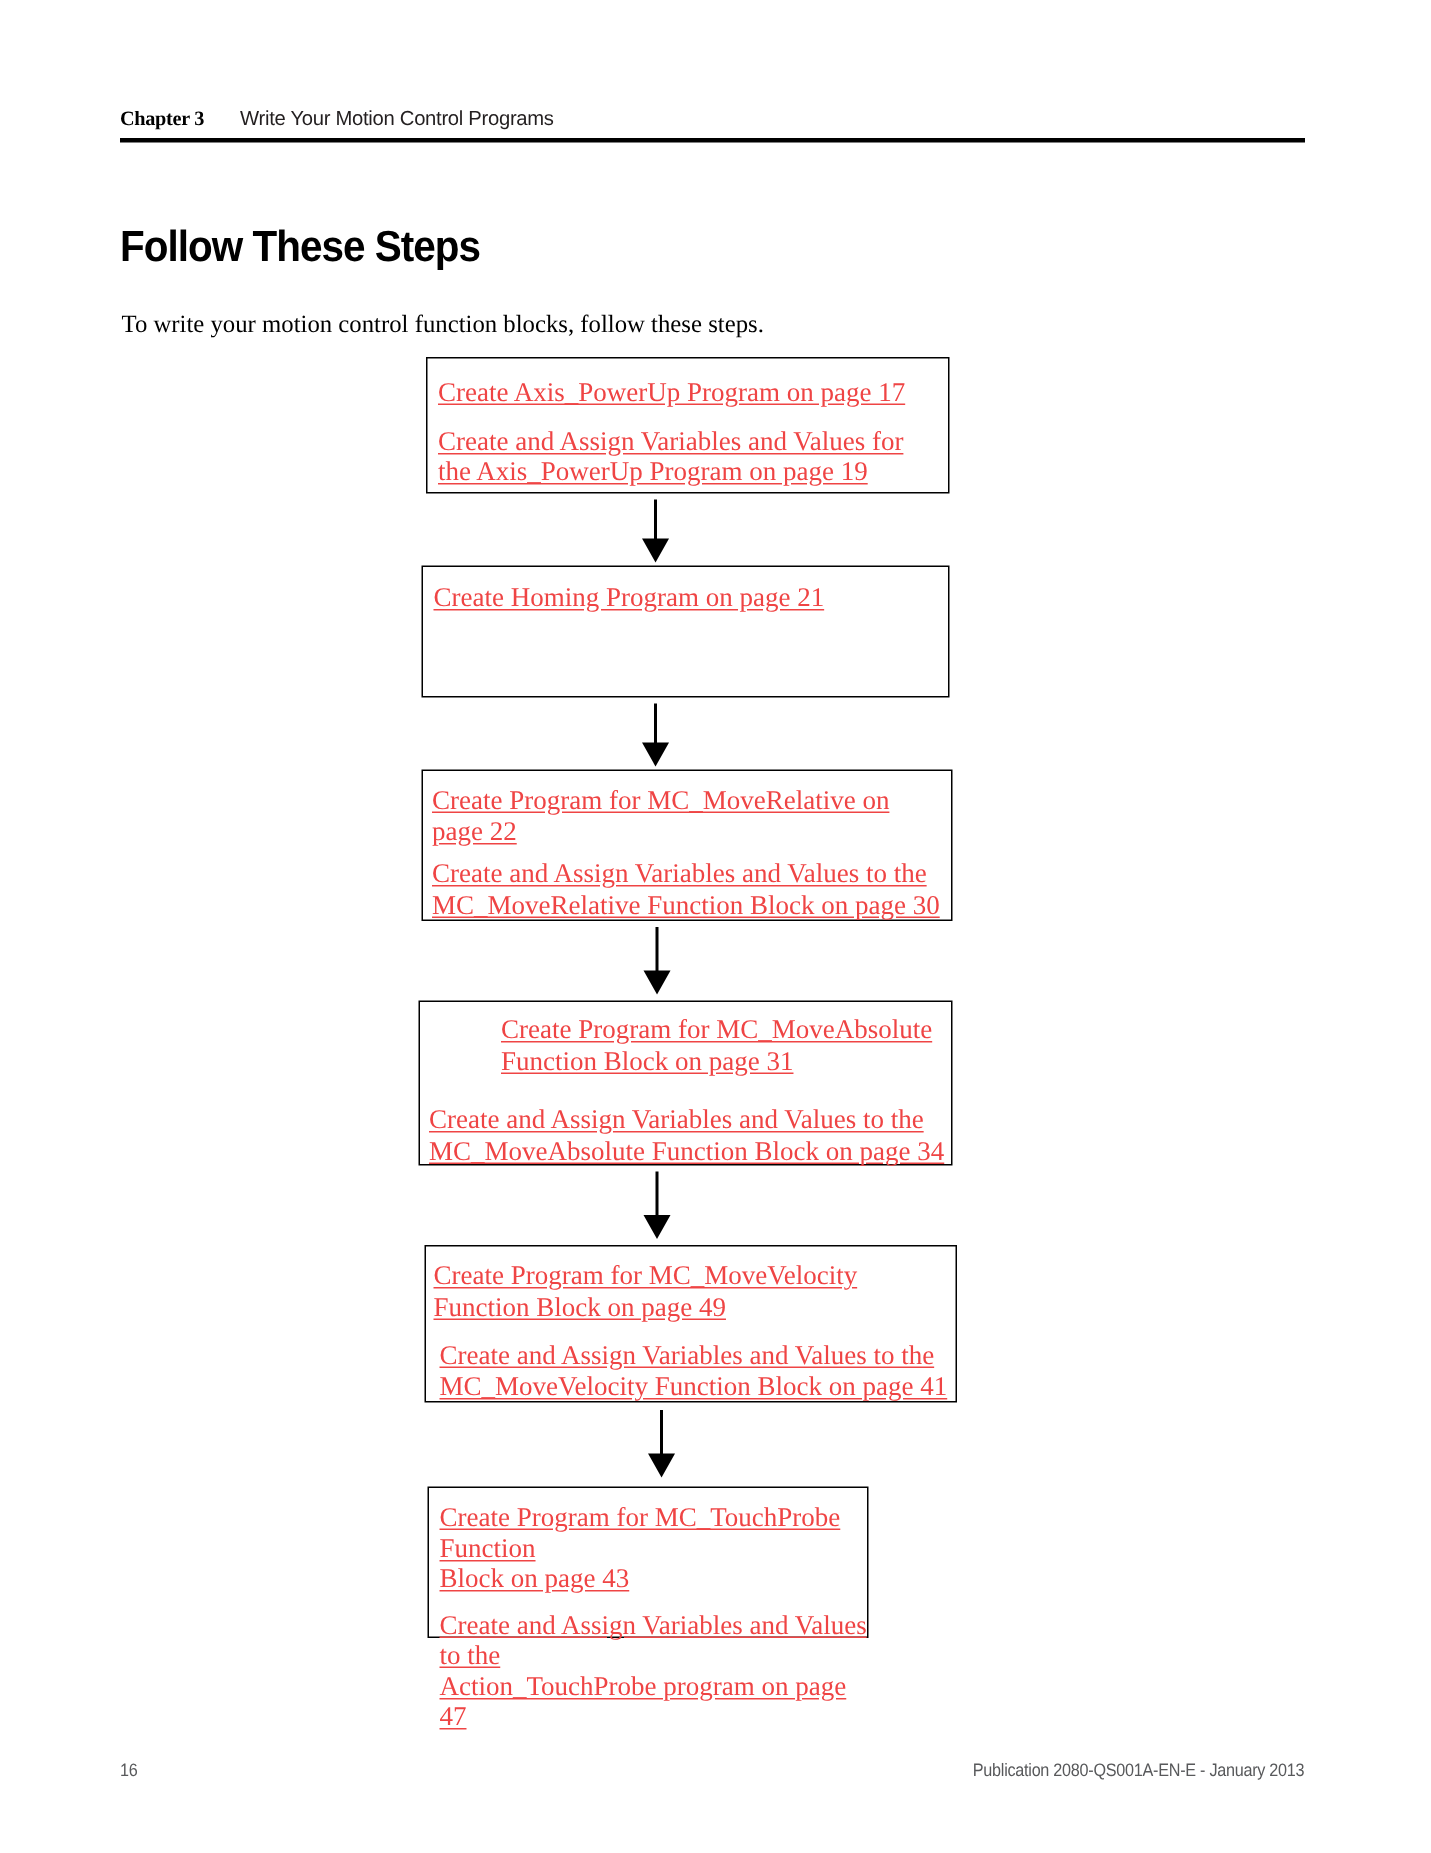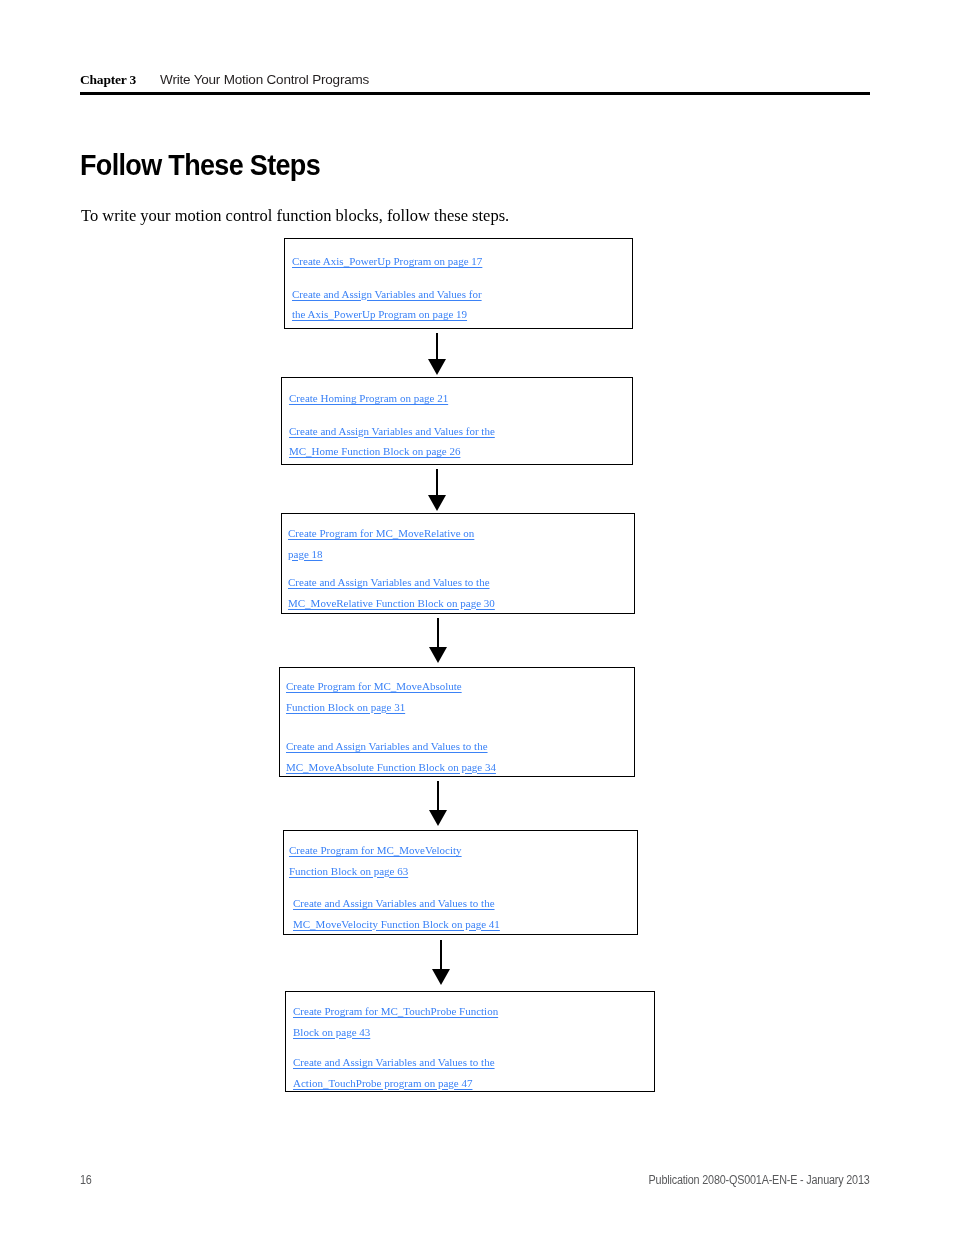--- a/index.html
+++ b/index.html
@@ -92,23 +92,23 @@
     position: absolute;
     box-sizing: border-box;
     border: 1.6px solid #000000;
     background: #ffffff;
     padding: 0;
   }
   .flow-para {
     margin: 0;
     padding: 0;
     font-family: "Liberation Serif", serif;
-    font-size: 11px;
+    font-size: 18px;
     line-height: 20.5px;
-    color: #3b82f6;
+    color: #ef4444;
     text-decoration: underline;
     text-underline-offset: 1.5px;
     white-space: pre-line;
   }
 
   
   .flow-arrow {
     position: absolute;
     width: 22px;
   }
@@ -174,66 +174,64 @@
 the Axis_PowerUp Program on page 19</p>
   </div>
 
   <div class="flow-arrow" style="left:426px; top:333px; height:42px;">
     <div class="shaft" style="height:27px;"></div>
     <div class="head" style="top:26px;"></div>
   </div>
 
   <div class="flow-box" style="left:281px; top:377px; width:352px; height:88px; padding:10px 16px 0 7px;">
     <p class="flow-para" style="margin-bottom:12px;">Create Homing Program on page 21</p>
-    <p class="flow-para">Create and Assign Variables and Values for the 
-MC_Home Function Block on page 26</p>
   </div>
 
   <div class="flow-arrow" style="left:426px; top:469px; height:42px;">
     <div class="shaft" style="height:27px;"></div>
     <div class="head" style="top:26px;"></div>
   </div>
 
   <div class="flow-box" style="left:281px; top:513px; width:354px; height:101px; padding:9px 0 0 6px;">
     <p class="flow-para" style="margin-bottom:8px;">Create Program for MC_MoveRelative on 
-page 18</p>
+page 22</p>
     <p class="flow-para">Create and Assign Variables and Values to the 
 MC_MoveRelative Function Block on page 30</p>
   </div>
 
   <div class="flow-arrow" style="left:427px; top:618px; height:46px;">
     <div class="shaft" style="height:30px;"></div>
     <div class="head" style="top:29px;"></div>
   </div>
 
   <div class="flow-box" style="left:279px; top:667px; width:356px; height:110px; padding:8px 0 0 6px;">
-    <p class="flow-para" style="margin-bottom:19px;">Create Program for MC_MoveAbsolute 
+    <p class="flow-para" style="margin-bottom:19px;margin-left:48px;">Create Program for MC_MoveAbsolute 
 Function Block on page 31</p>
     <p class="flow-para">Create and Assign Variables and Values to the 
 MC_MoveAbsolute Function Block on page 34</p>
   </div>
 
   <div class="flow-arrow" style="left:427px; top:781px; height:46px;">
     <div class="shaft" style="height:30px;"></div>
     <div class="head" style="top:29px;"></div>
   </div>
 
   <div class="flow-box" style="left:283px; top:830px; width:355px; height:105px; padding:9px 0 0 5px;">
     <p class="flow-para" style="margin-bottom:12px;">Create Program for MC_MoveVelocity 
-Function Block on page 63</p>
+Function Block on page 49</p>
     <p class="flow-para" style="padding-left:4px;">Create and Assign Variables and Values to the 
 MC_MoveVelocity Function Block on page 41</p>
   </div>
 
   <div class="flow-arrow" style="left:430px; top:940px; height:46px;">
     <div class="shaft" style="height:30px;"></div>
     <div class="head" style="top:29px;"></div>
   </div>
 
-  <div class="flow-box" style="left:285px; top:991px; width:370px; height:101px; padding:9px 0 0 7px;">
+  <div class="flow-box" style="left:285px; top:991px; width:294px; height:101px; padding:9px 0 0 7px;">
     <p class="flow-para" style="margin-bottom:10px;">Create Program for MC_TouchProbe Function 
 Block on page 43</p>
     <p class="flow-para">Create and Assign Variables and Values to the 
 Action_TouchProbe program on page 47</p>
   </div>
 
 </div>
 
 <div class="footer-page-number">16</div>
 <div class="footer-publication">Publication 2080-QS001A-EN-E - January 2013</div>

